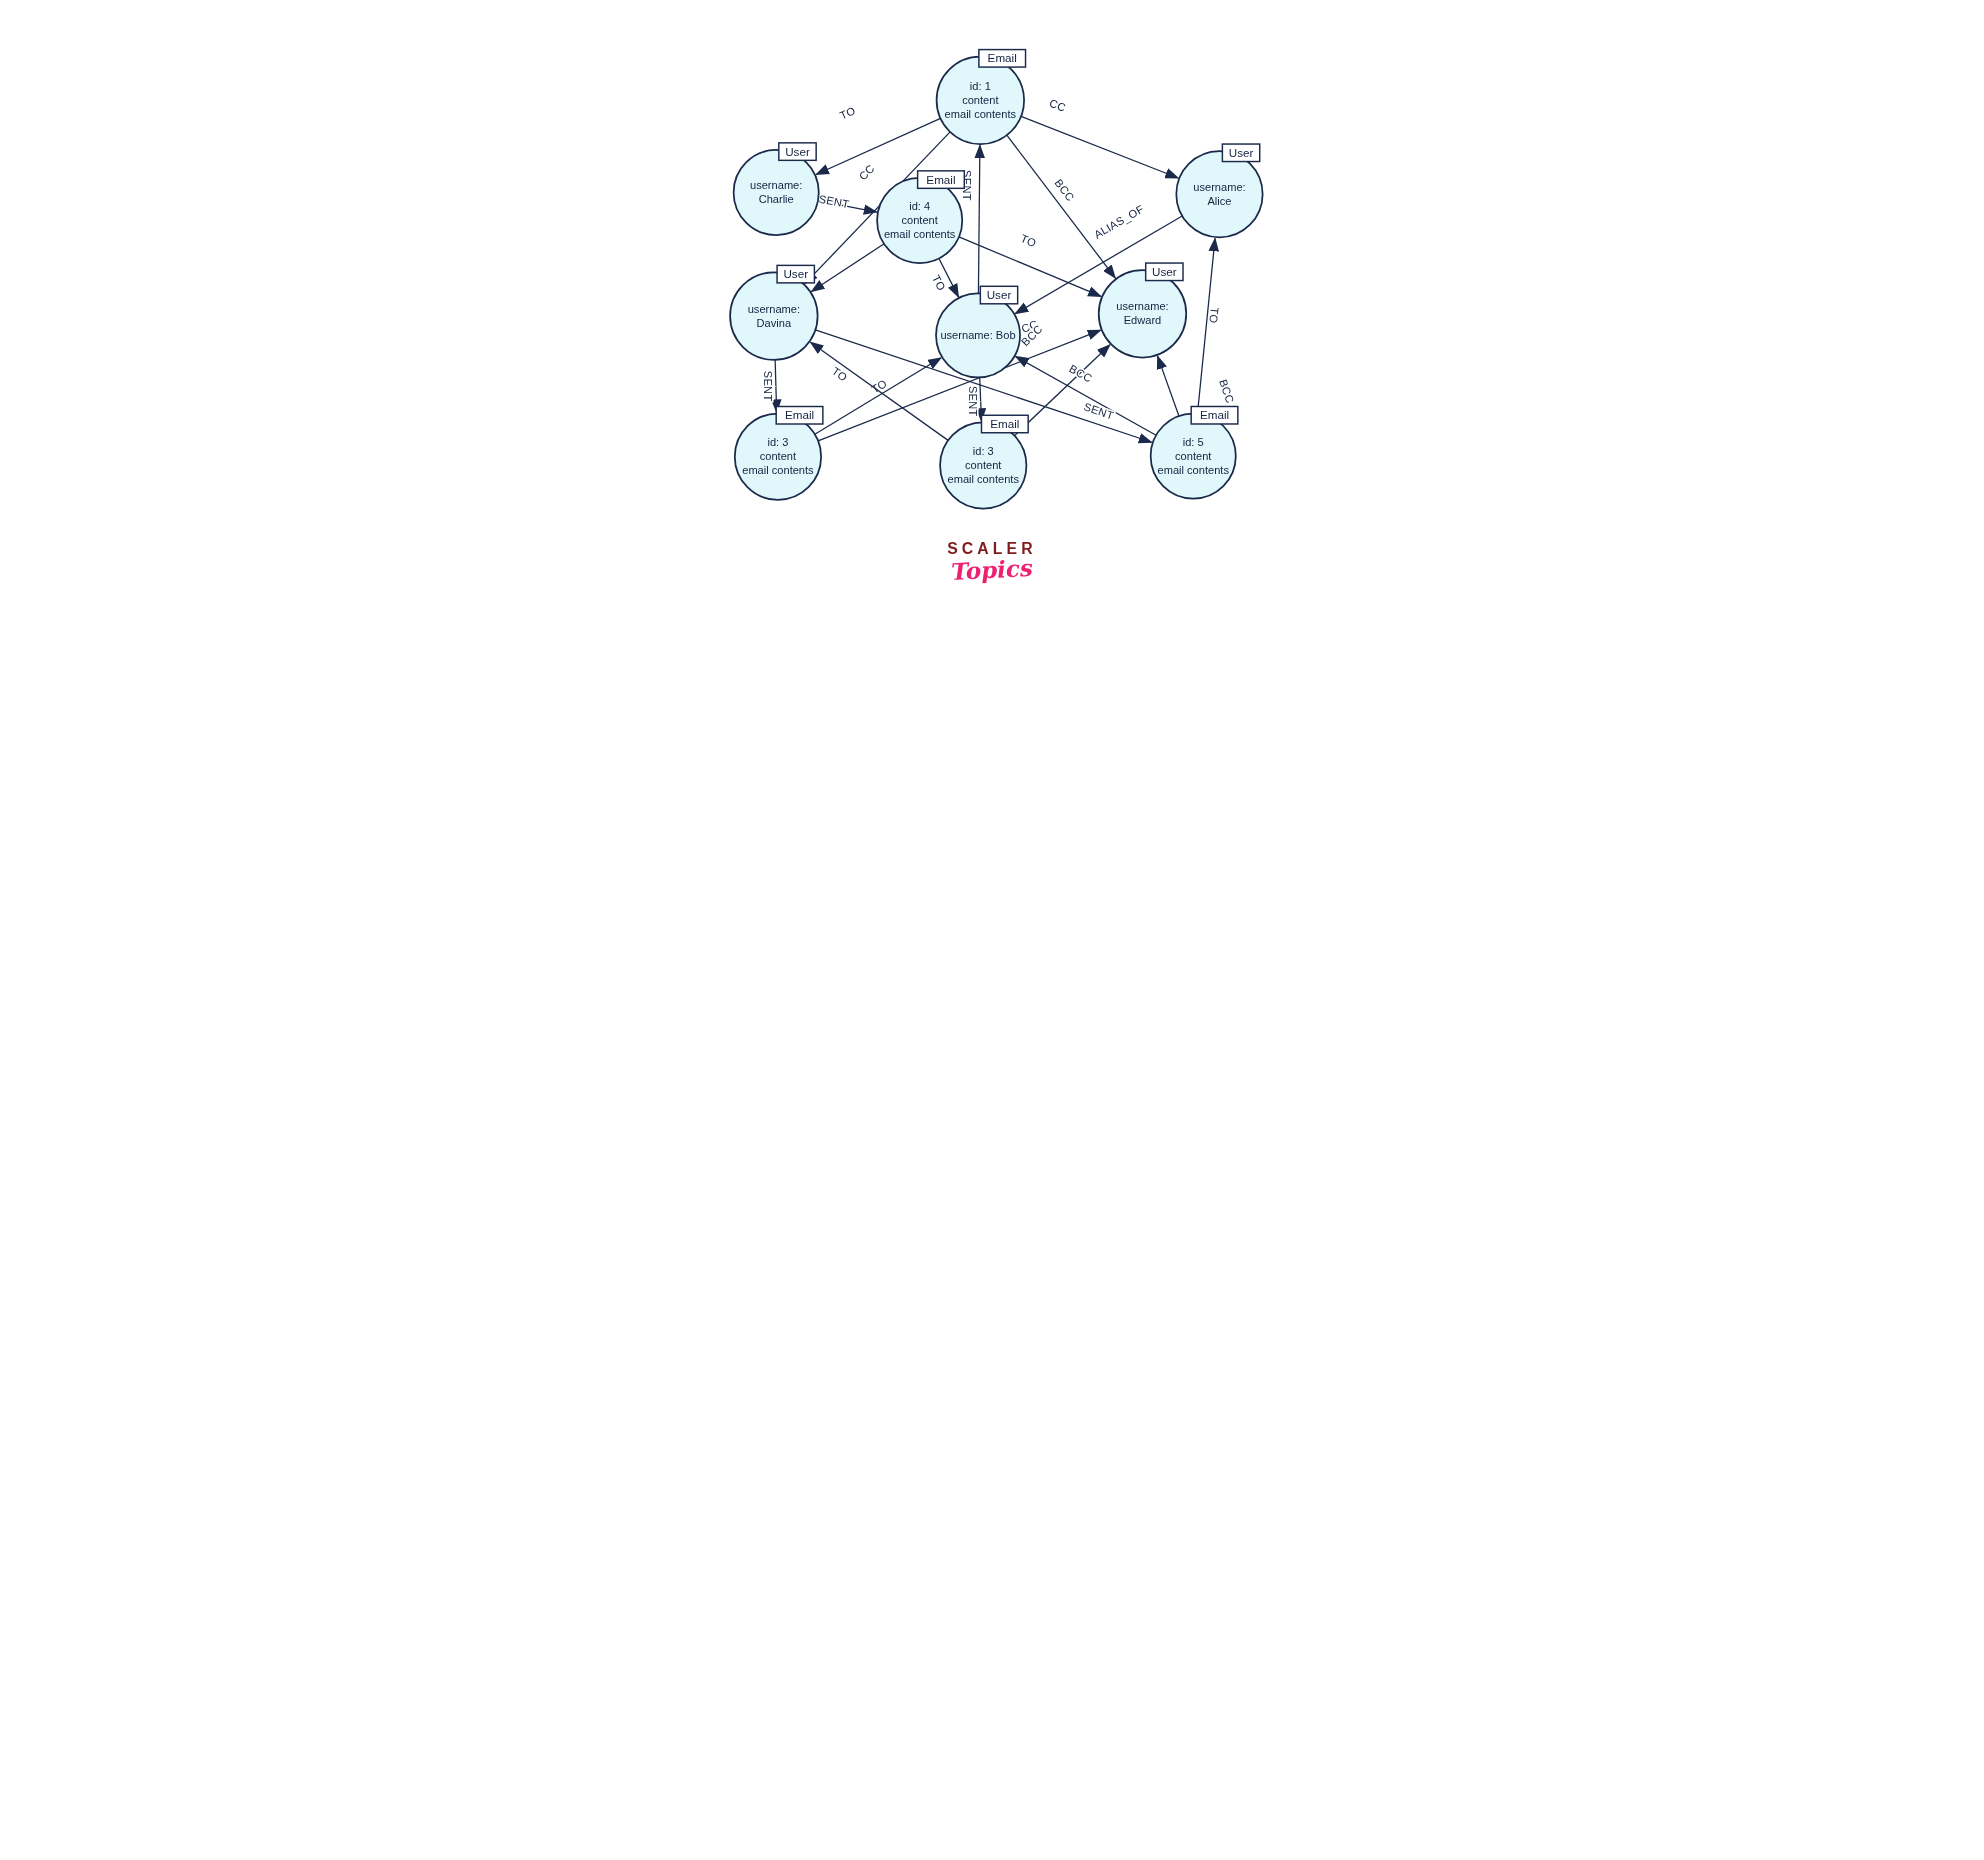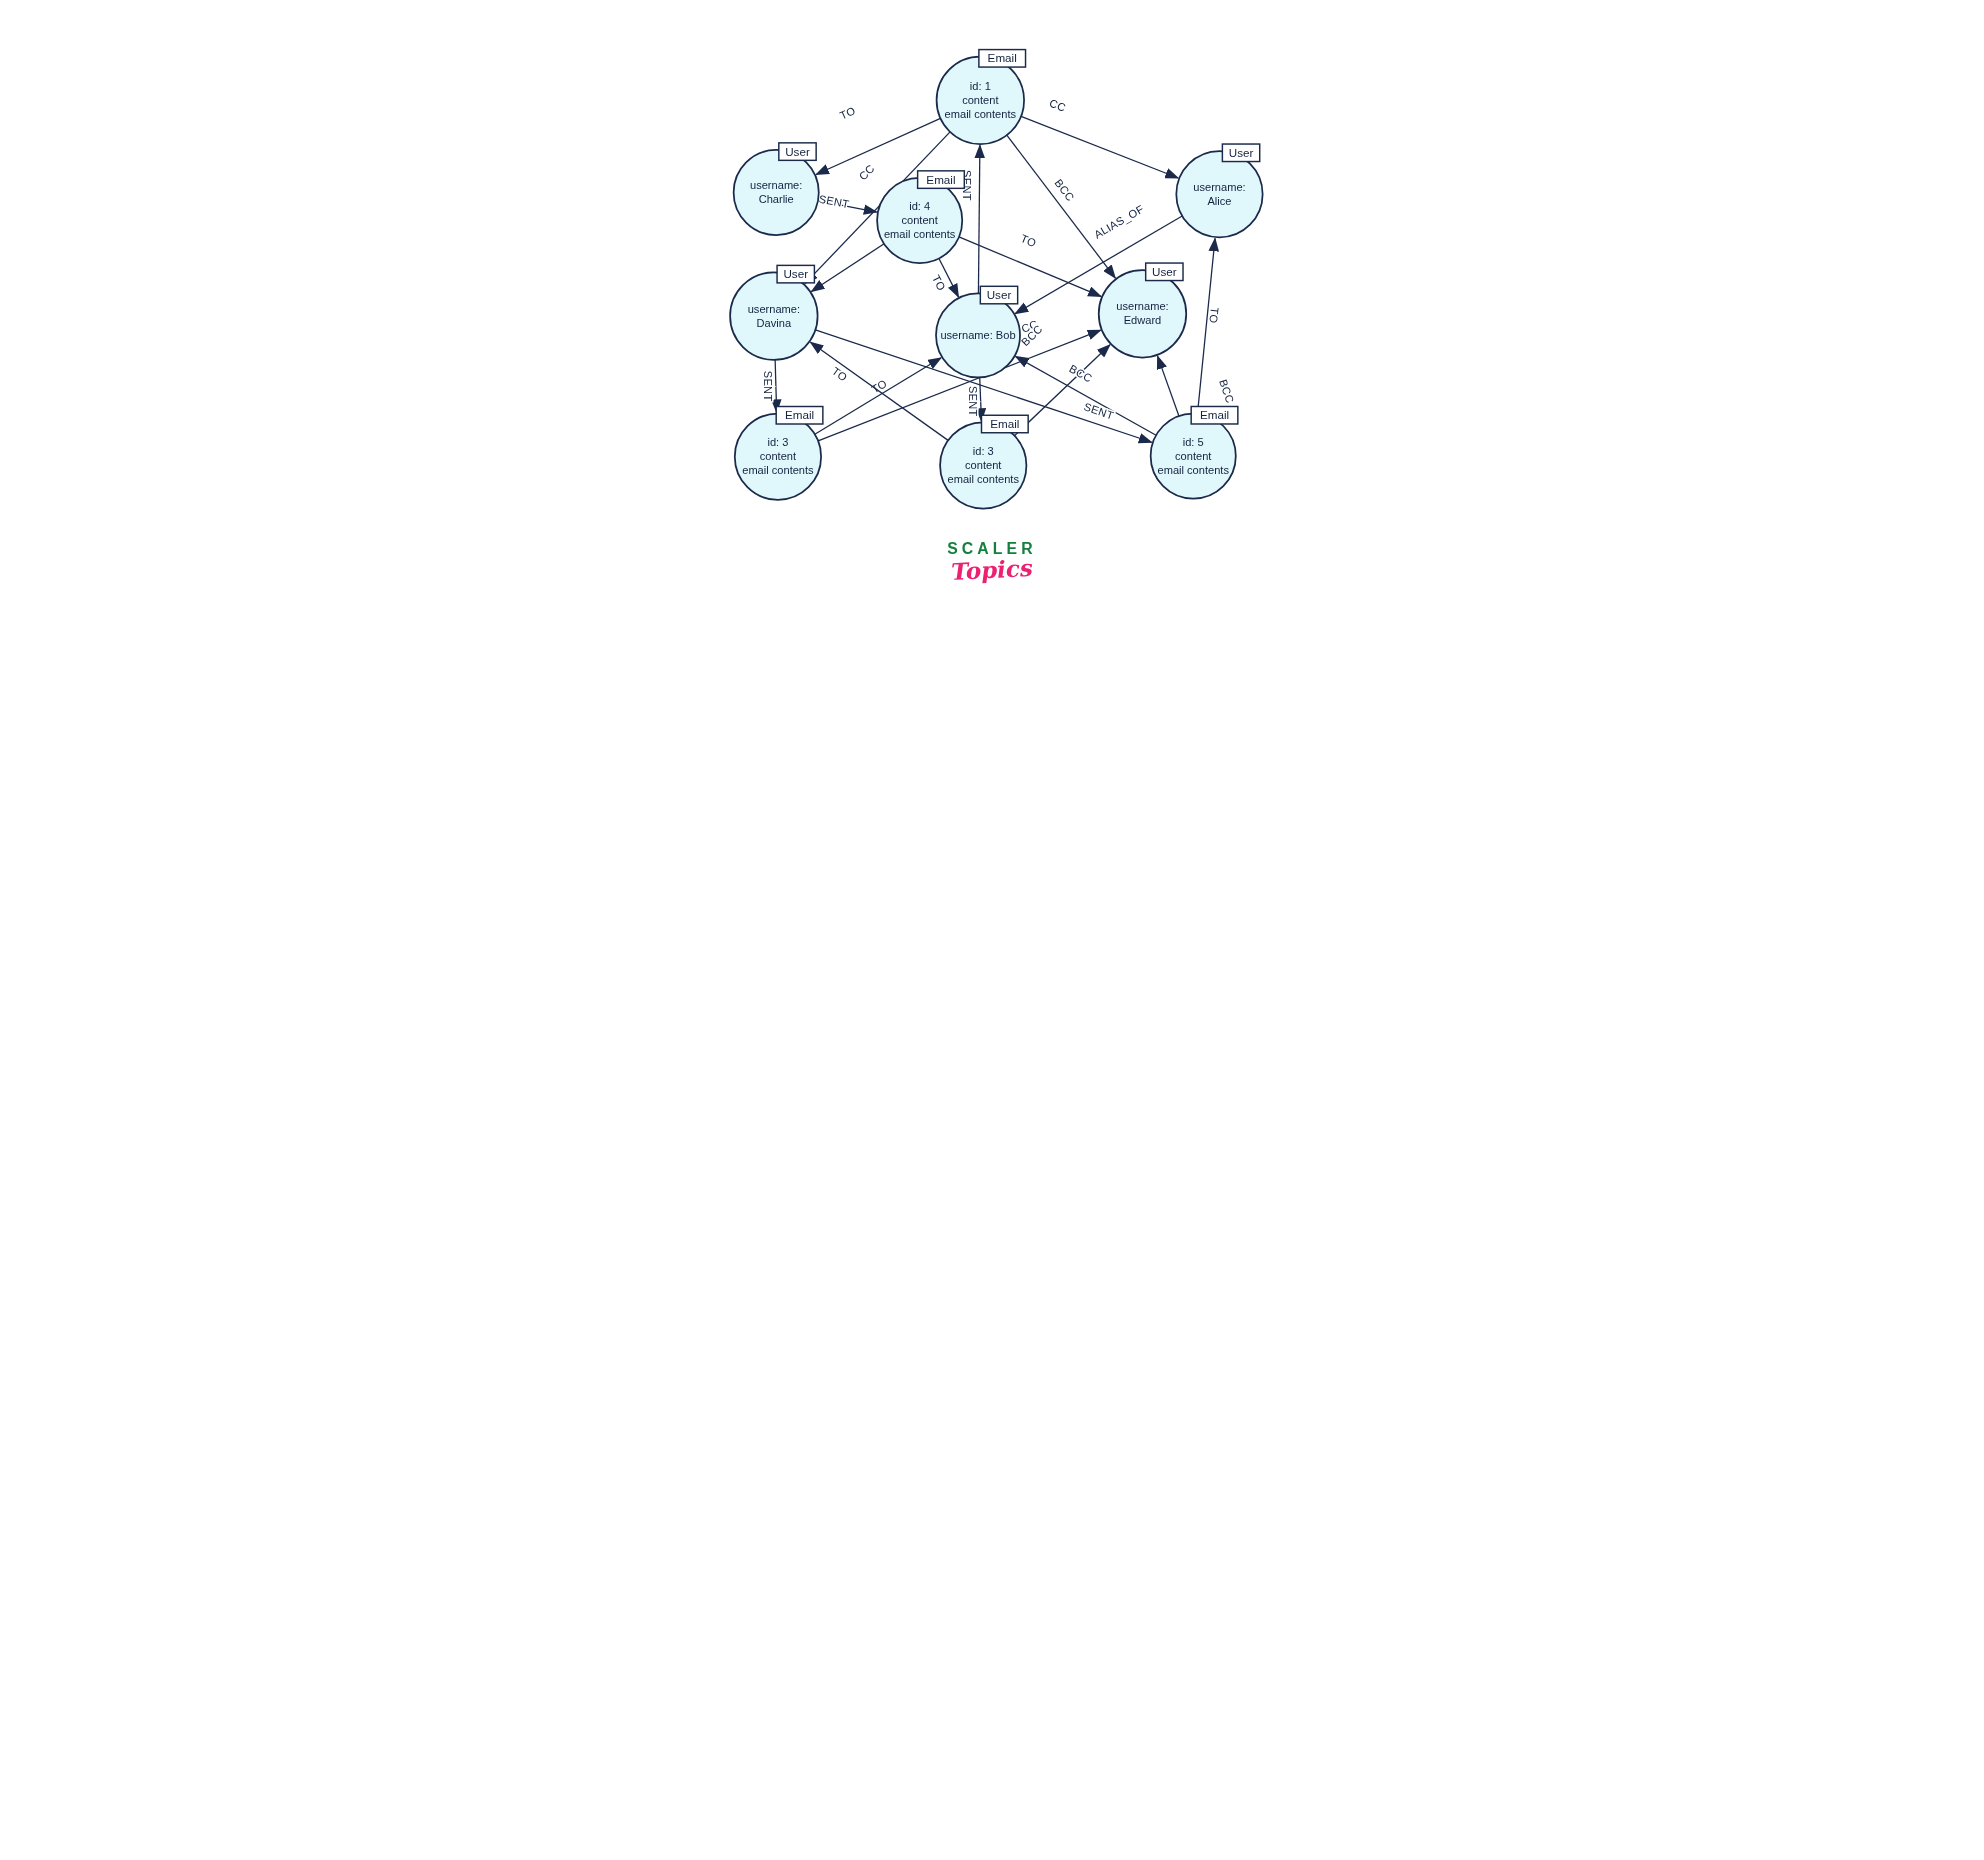--- a/index.html
+++ b/index.html
@@ -4,21 +4,21 @@
 <style>
   html,body{margin:0;padding:0;background:#ffffff;}
   body{font-family:"Liberation Sans","DejaVu Sans",sans-serif;}
   .stage{position:relative;width:662px;height:620px;margin:0 auto;background:#ffffff;overflow:hidden;}
   svg{position:absolute;left:0;top:0;}
   svg text{font-family:"Liberation Sans","DejaVu Sans",sans-serif;}
   .node-label{font-size:19px;}
   .badge-text{font-size:20px;}
   .edge-label{font-size:19px;letter-spacing:0.5px;paint-order:stroke;stroke:#ffffff;stroke-width:5px;}
   .logo{position:absolute;left:0;right:0;top:540px;text-align:center;pointer-events:none;}
-  .brand{font-size:15.8px;font-weight:bold;letter-spacing:4.1px;color:#15803d;}
+  .brand{font-size:15.8px;font-weight:bold;letter-spacing:4.1px;color:#7f1d1d;}
   .topics{font-family:"DejaVu Serif","Liberation Serif",serif;font-style:italic;font-weight:bold;
           font-size:23px;color:#ed2172;margin-top:-2.3px;transform:rotate(-3deg);}
 </style>
 </head>
 <body>
 
 <div class="stage">
   <svg id="graph" width="662" height="620" viewBox="0 0 1134 1063">
       <defs>
         <marker id="arrow" viewBox="0 0 12 9" refX="11" refY="4.5" markerWidth="11" markerHeight="8.5" orient="auto-start-reverse">

